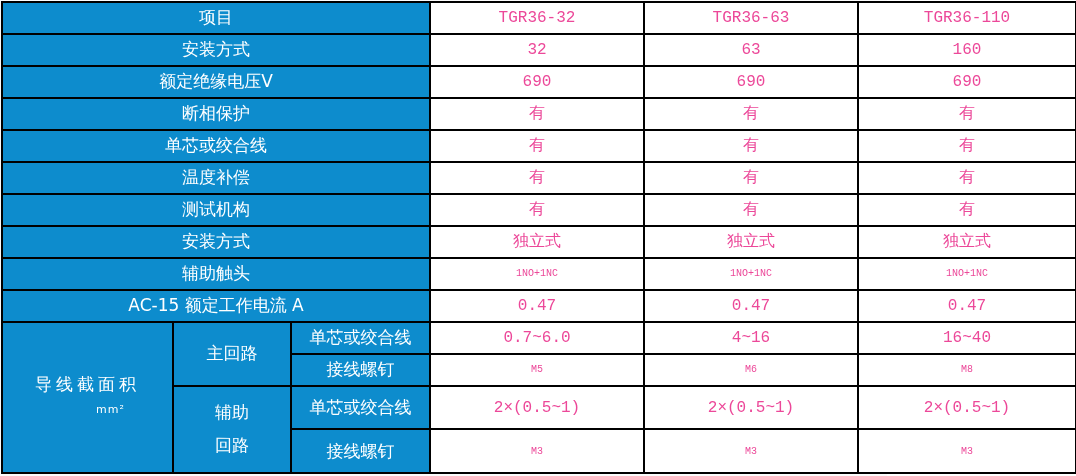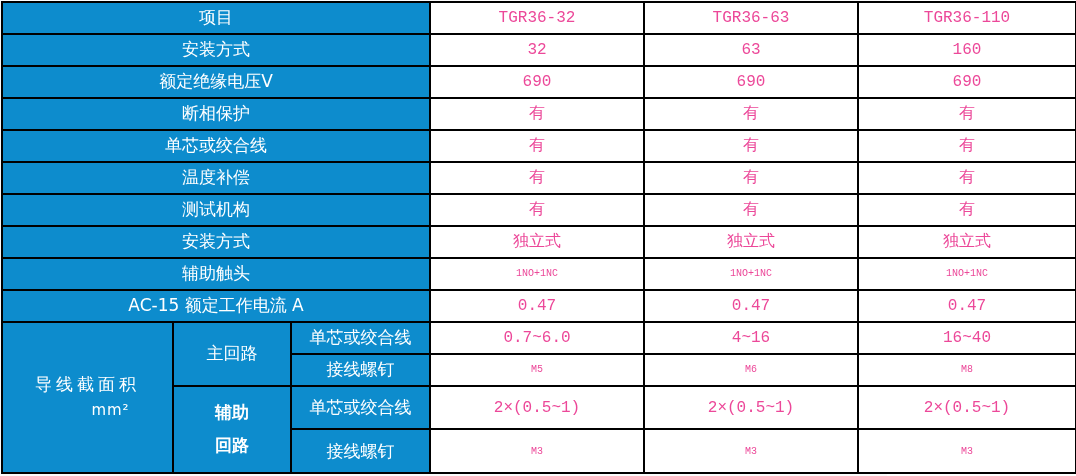--- a/index.html
+++ b/index.html
@@ -48,28 +48,27 @@
   }
   td.val.small {
     font-size: 10px;
   }
   .group-line1 {
     letter-spacing: 4px;
     line-height: 26px;
     text-align: center;
   }
   .group-line2 {
-    font-size: 15px;
+    font-size: 11px;
     line-height: 26px;
     letter-spacing: 1px;
     padding-left: 46px;
   }
   .two-row-label div {
     line-height: 33px;
-    font-weight: bold;
   }
 </style>
 </head>
 <body>
 
 <div class="page">
   <table class="spec-table">
     <colgroup>
       <col style="width:171px">
       <col style="width:118px">

